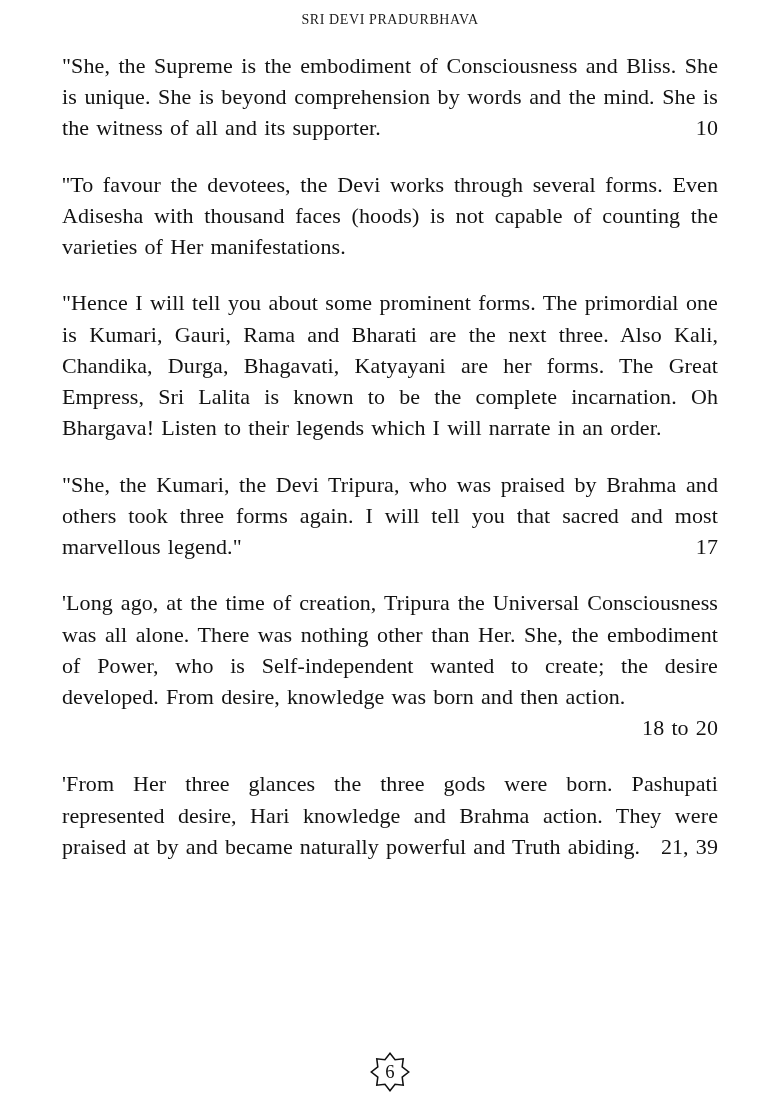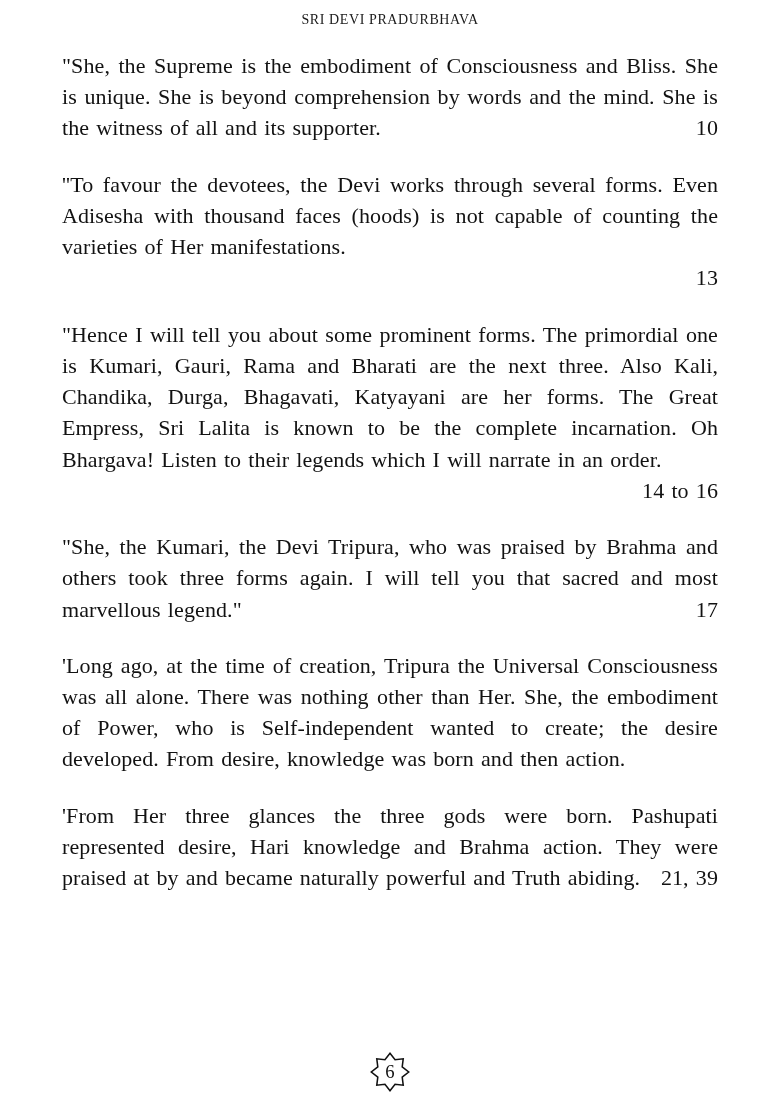--- a/index.html
+++ b/index.html
@@ -71,35 +71,34 @@
 
   <div class="body-text">
 
     <p class="para">
       <span>"She, the Supreme is the embodiment of Consciousness and Bliss. She is unique. She is beyond comprehension by words and the mind. She is the witness of all and its supporter.</span>
       <span class="verse-inline">10</span>
     </p>
 
     <p class="para">
       <span>''To favour the devotees, the Devi works through several forms. Even Adisesha with thousand faces (hoods) is not capable of counting the varieties of Her manifestations.</span>
-      <span class="verse-line">13</span>
     </p>
 
     <p class="para">
       <span>"Hence I will tell you about some prominent forms. The primordial one is Kumari, Gauri, Rama and Bharati are the next three. Also Kali, Chandika, Durga, Bhagavati, Katyayani are her forms. The Great Empress, Sri Lalita is known to be the complete incarnation. Oh Bhargava! Listen to their legends which I will narrate in an order.</span>
-      <span class="verse-line">14 to 16</span>
     </p>
 
     <p class="para">
       <span>"She, the Kumari, the Devi Tripura, who was praised by Brahma and others took three forms again. I will tell you that sacred and most marvellous legend."</span>
       <span class="verse-inline">17</span>
     </p>
 
     <p class="para">
       <span>'Long ago, at the time of creation, Tripura the Universal Consciousness was all alone. There was nothing other than Her. She, the embodiment of Power, who is Self-independent wanted to create; the desire developed. From desire, knowledge was born and then action.</span>
+      <span class="verse-line">18 to 20</span>
     </p>
 
     <p class="para">
       <span>'From Her three glances the three gods were born. Pashupati represented desire, Hari knowledge and Brahma action. They were praised at by and became naturally powerful and Truth abiding.</span>
       <span class="verse-inline">21, 39</span>
     </p>
 
   </div>
 
   <div class="footer">

